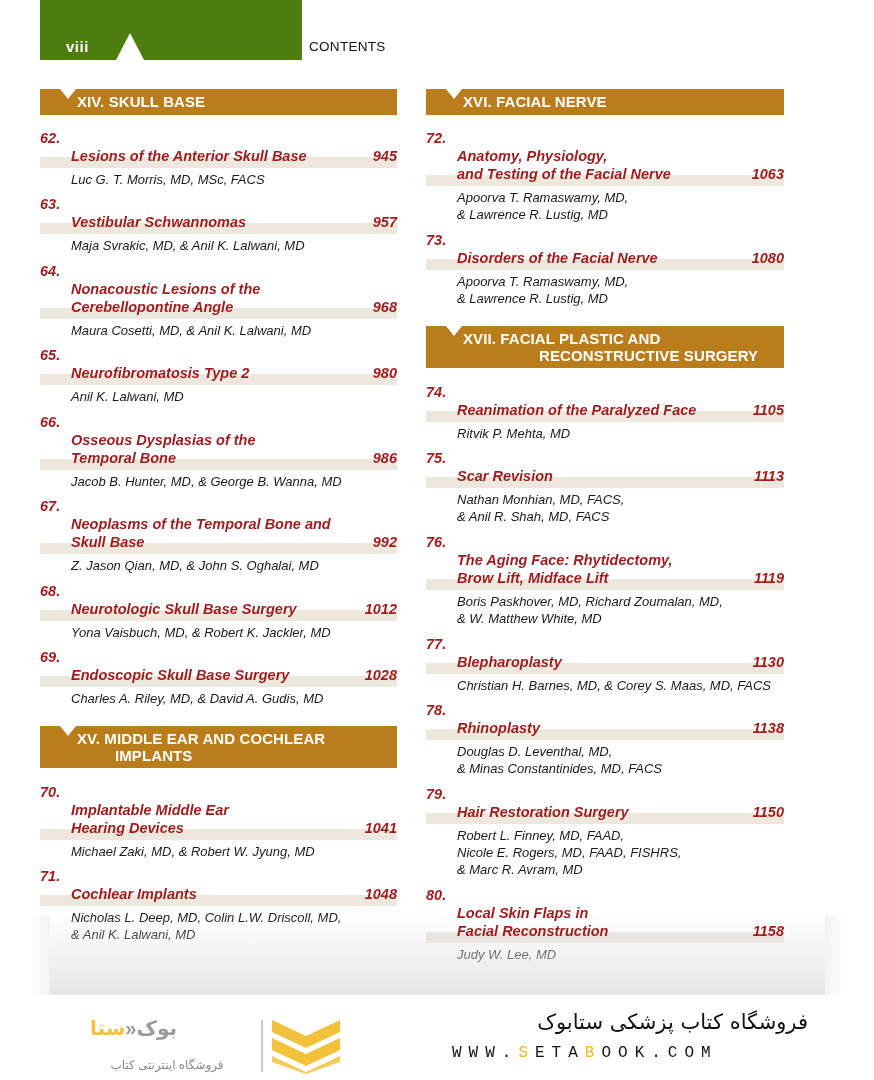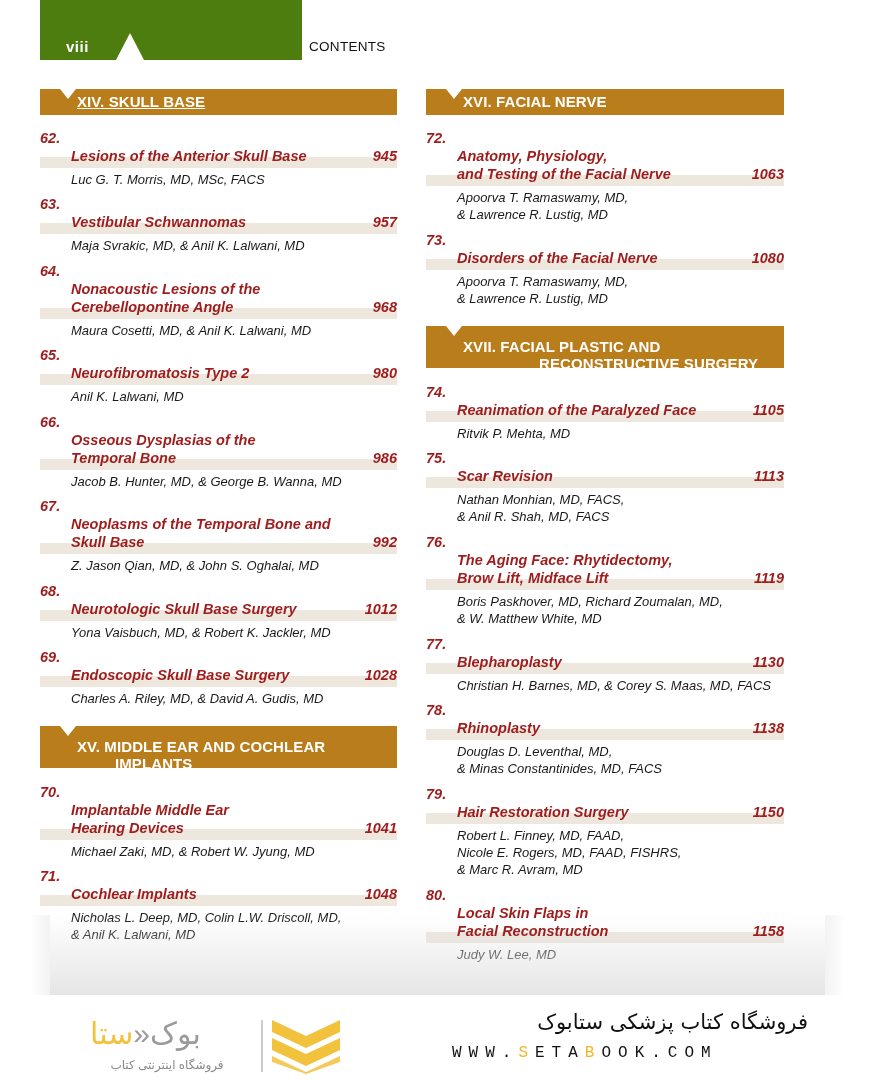--- a/index.html
+++ b/index.html
@@ -39,21 +39,21 @@
     position: absolute; left: 309px; top: 39px; color: #111111;
     font-size: 13.5px; letter-spacing: 0.3px;
   }
 
   
   .band {
     position: absolute; height: 26px; background: #b97d1b;
     color: #ffffff; font-weight: bold; font-size: 15px;
     padding-left: 37px; line-height: 26px; letter-spacing: 0.1px;
   }
-  .band.two-line { height: 42px; line-height: 17px; padding-top: 12px; }
+  .band.two-line { height: 42px; line-height: 17px; padding-top: 4px; }
   .band .band-notch {
     position: absolute; left: 20px; top: 0; width: 0; height: 0;
     border-left: 8px solid transparent; border-right: 8px solid transparent;
     border-top: 10px solid #ffffff;
   }
   .band .line2 { display: block; padding-left: 38px; }
 
   
   .entry { position: absolute; width: 357px; }
   .entry .title-row {
@@ -81,21 +81,21 @@
 
   
   .footer { position: absolute; left: 0; top: 995px; width: 874px; height: 85px; background: #ffffff; }
   .logo-chevrons {
     position: absolute; left: 270px; top: 1018px; width: 72px; height: 56px;
   }
   .logo-divider {
     position: absolute; left: 261px; top: 1020px; width: 2px; height: 52px; background: #cccccc;
   }
   .logo-word {
-    position: absolute; left: 90px; top: 1016px; font-size: 30px; font-weight: normal;
+    position: absolute; left: 90px; top: 1016px; font-size: 20px; font-weight: bold;
     color: #f2c23c; letter-spacing: -1px;
   }
   .logo-word .grey { color: #9a9a9a; }
   .logo-sub {
     position: absolute; left: 92px; top: 1058px; font-size: 12px; color: #8a8a8a;
     direction: rtl; width: 150px; text-align: center;
   }
   .store-fa {
     position: absolute; right: 66px; top: 1010px; font-size: 21px; color: #111111;
     direction: rtl; font-family: "DejaVu Sans", sans-serif;
@@ -110,21 +110,21 @@
 <body>
 
 <div class="page">
 
   <div class="header-tab">
     <div class="notch"></div>
     <span class="page-number">viii</span>
   </div>
   <span class="running-head">CONTENTS</span>
 
-  <div class="band" style="left:40px; top:89px; width:357px;text-decoration:underline;">
+  <div class="band" style="left:40px; top:89px; width:357px;">
     <span class="band-notch"></span>
     <span>XIV. SKULL BASE</span>
   </div>
 
   <div class="entry" style="left:40px; top:129px;">
     <div class="title-row">
       <span class="num txt">62.</span>
       <span class="last-line"><span class="shade"></span><span class="txt">Lesions of the Anterior Skull Base</span></span>
       <span class="pg">945</span>
     </div>

